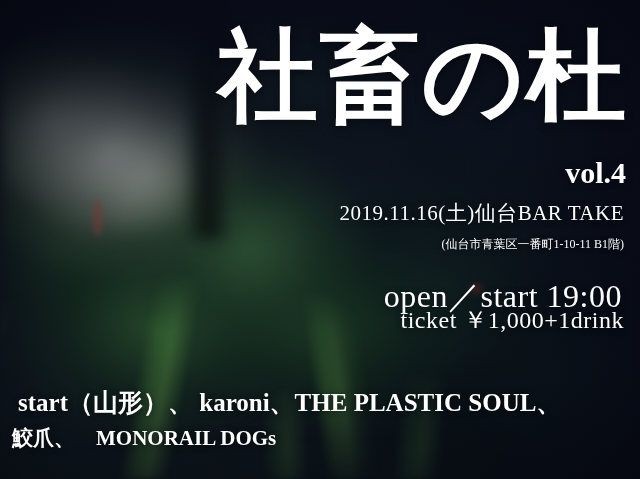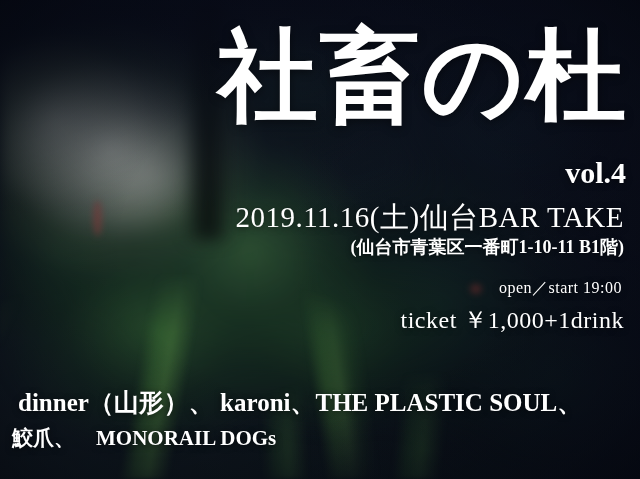--- a/index.html
+++ b/index.html
@@ -124,38 +124,38 @@
     font-size: 30px;
     font-weight: 700;
     letter-spacing: 0px;
     text-shadow: 0 1px 6px rgba(0,0,0,0.5);
     margin-top: 24px;
   }
 
   #event-date {
     right: 16px;
     top: 203px;
-    font-size: 29px;
+    font-size: 21px;
     font-weight: 400;
     letter-spacing: 0.5px;
     text-shadow: 0 1px 6px rgba(0,0,0,0.55);
   }
 
   #venue-address {
     right: 16px;
     top: 238px;
-    font-size: 18px;
-    font-weight: 700;
+    font-size: 12px;
+    font-weight: 400;
     text-shadow: 0 1px 5px rgba(0,0,0,0.55);
   }
 
   #open-start {
     right: 18px;
     top: 280px;
-    font-size: 16px;
+    font-size: 32px;
     letter-spacing: 0.5px;
     text-shadow: 0 1px 6px rgba(0,0,0,0.55);
   }
 
   #ticket-price {
     right: 16px;
     top: 308px;
     font-size: 24px;
     letter-spacing: 0.5px;
     text-shadow: 0 1px 6px rgba(0,0,0,0.55);
@@ -201,17 +201,17 @@
   <div class="txt" id="volume">vol.4</div>
 
   <div class="txt" id="event-date">2019.11.16(土)仙台BAR TAKE</div>
 
   <div class="txt" id="venue-address">(仙台市青葉区一番町1-10-11 B1階)</div>
 
   <div class="txt" id="open-start">open／start 19:00</div>
 
   <div class="txt" id="ticket-price">ticket ￥1,000+1drink</div>
 
-  <div class="txt" id="lineup-1">dinner（山形）、 karoni、THE PLASTIC SOUL、</div>
+  <div class="txt" id="lineup-1">start（山形）、 karoni、THE PLASTIC SOUL、</div>
 
   <div class="txt" id="lineup-2">鮫爪、　MONORAIL DOGs</div>
 
 </div>
 
 </body></html>

